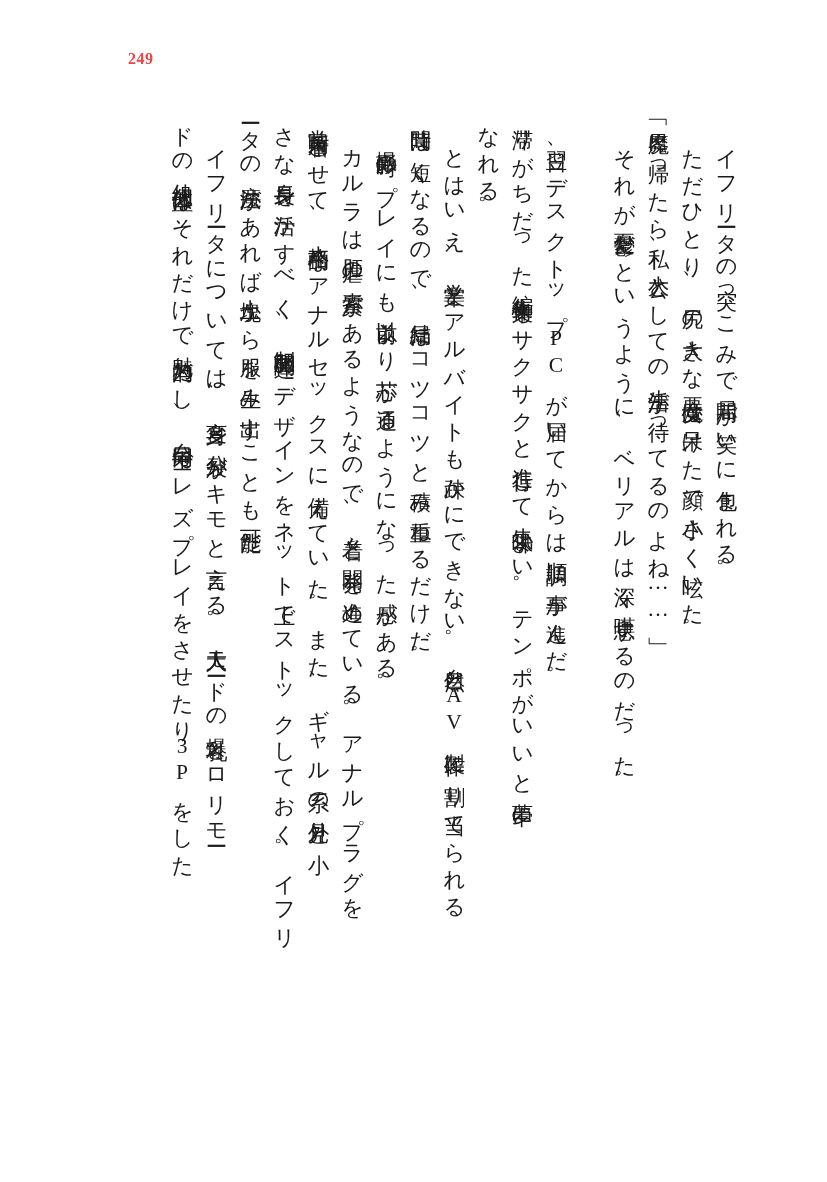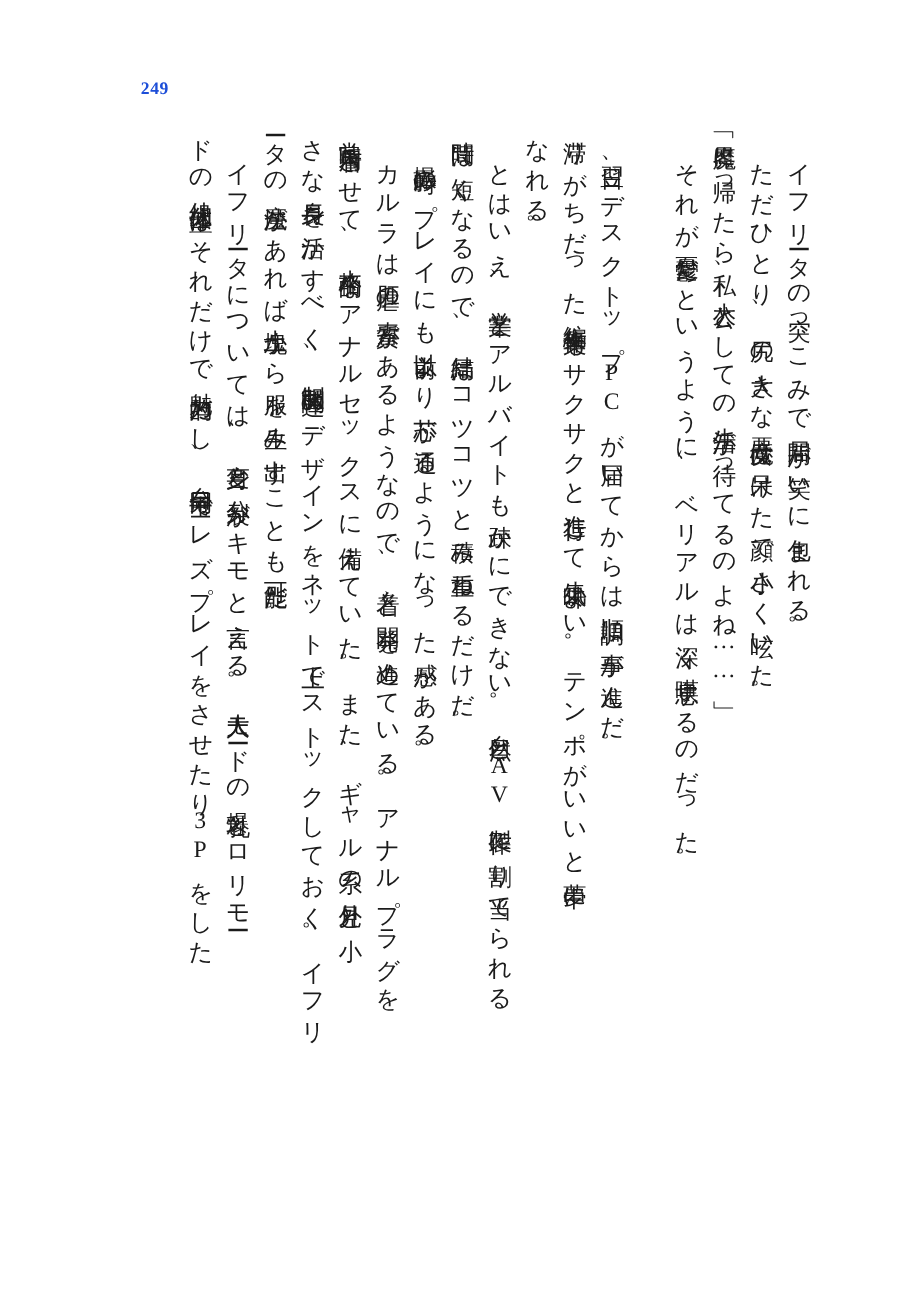--- a/index.html
+++ b/index.html
@@ -11,27 +11,27 @@
     position: relative;
     width: 827px;
     height: 1182px;
     background: #ffffff;
     overflow: hidden;
     font-family: "Liberation Serif", "DejaVu Serif", serif;
     color: #1a1a1a;
   }
   .page-number {
     position: absolute;
-    top: 72px;
+    top: 50px;
     left: 128px;
     font-size: 16px;
     font-family: "Liberation Serif", "DejaVu Serif", serif;
     font-weight: 700;
     letter-spacing: 0.5px;
-    color: #1d4ed8;
+    color: #ef4444;
   }
   .text-block {
     position: absolute;
     top: 112px;
     left: 96px;
     width: 640px;
     height: 960px;
     display: flex;
     flex-direction: row-reverse;
     justify-content: flex-start;

